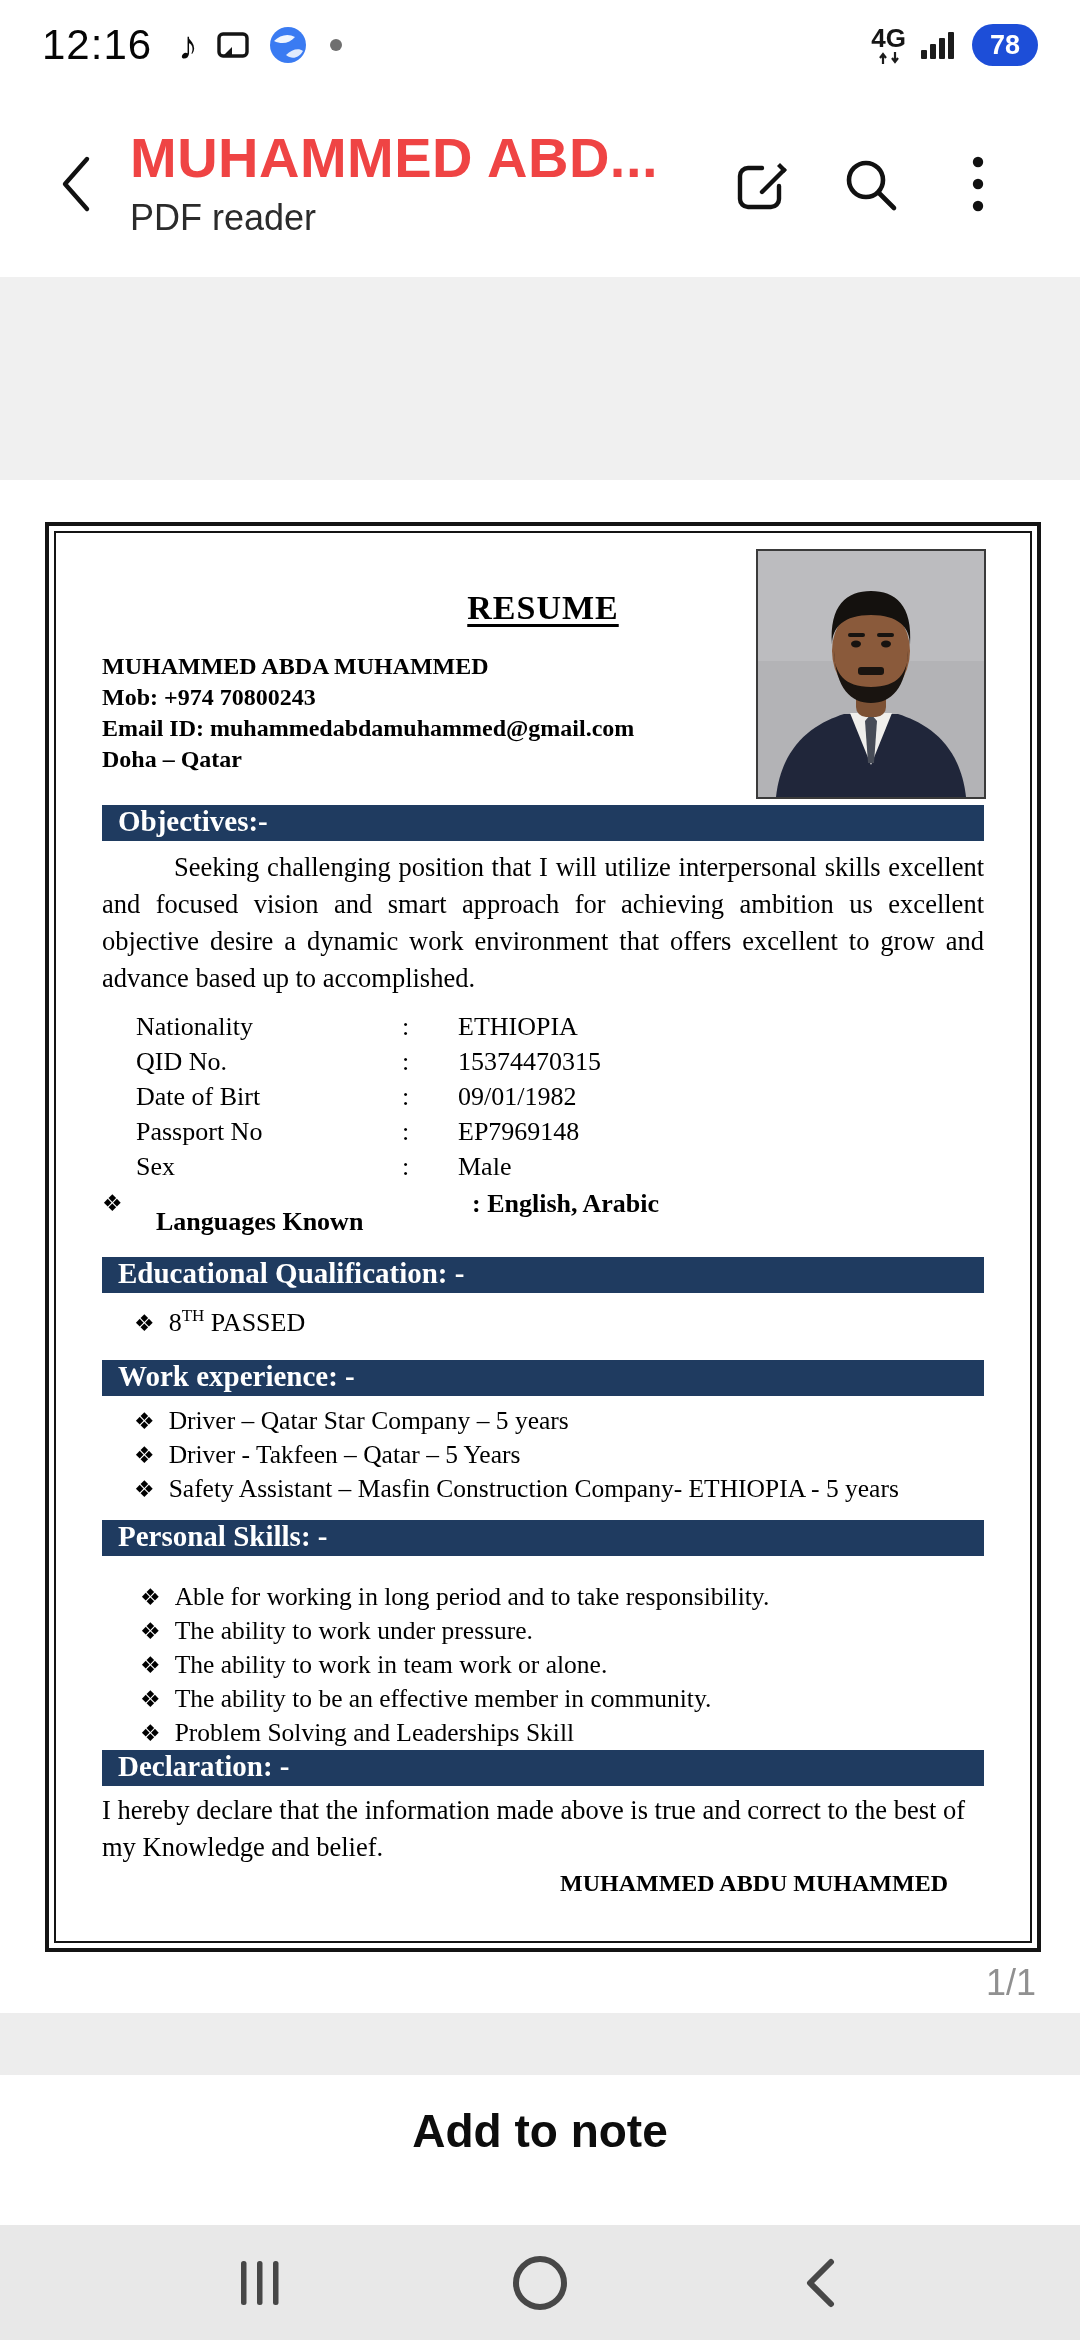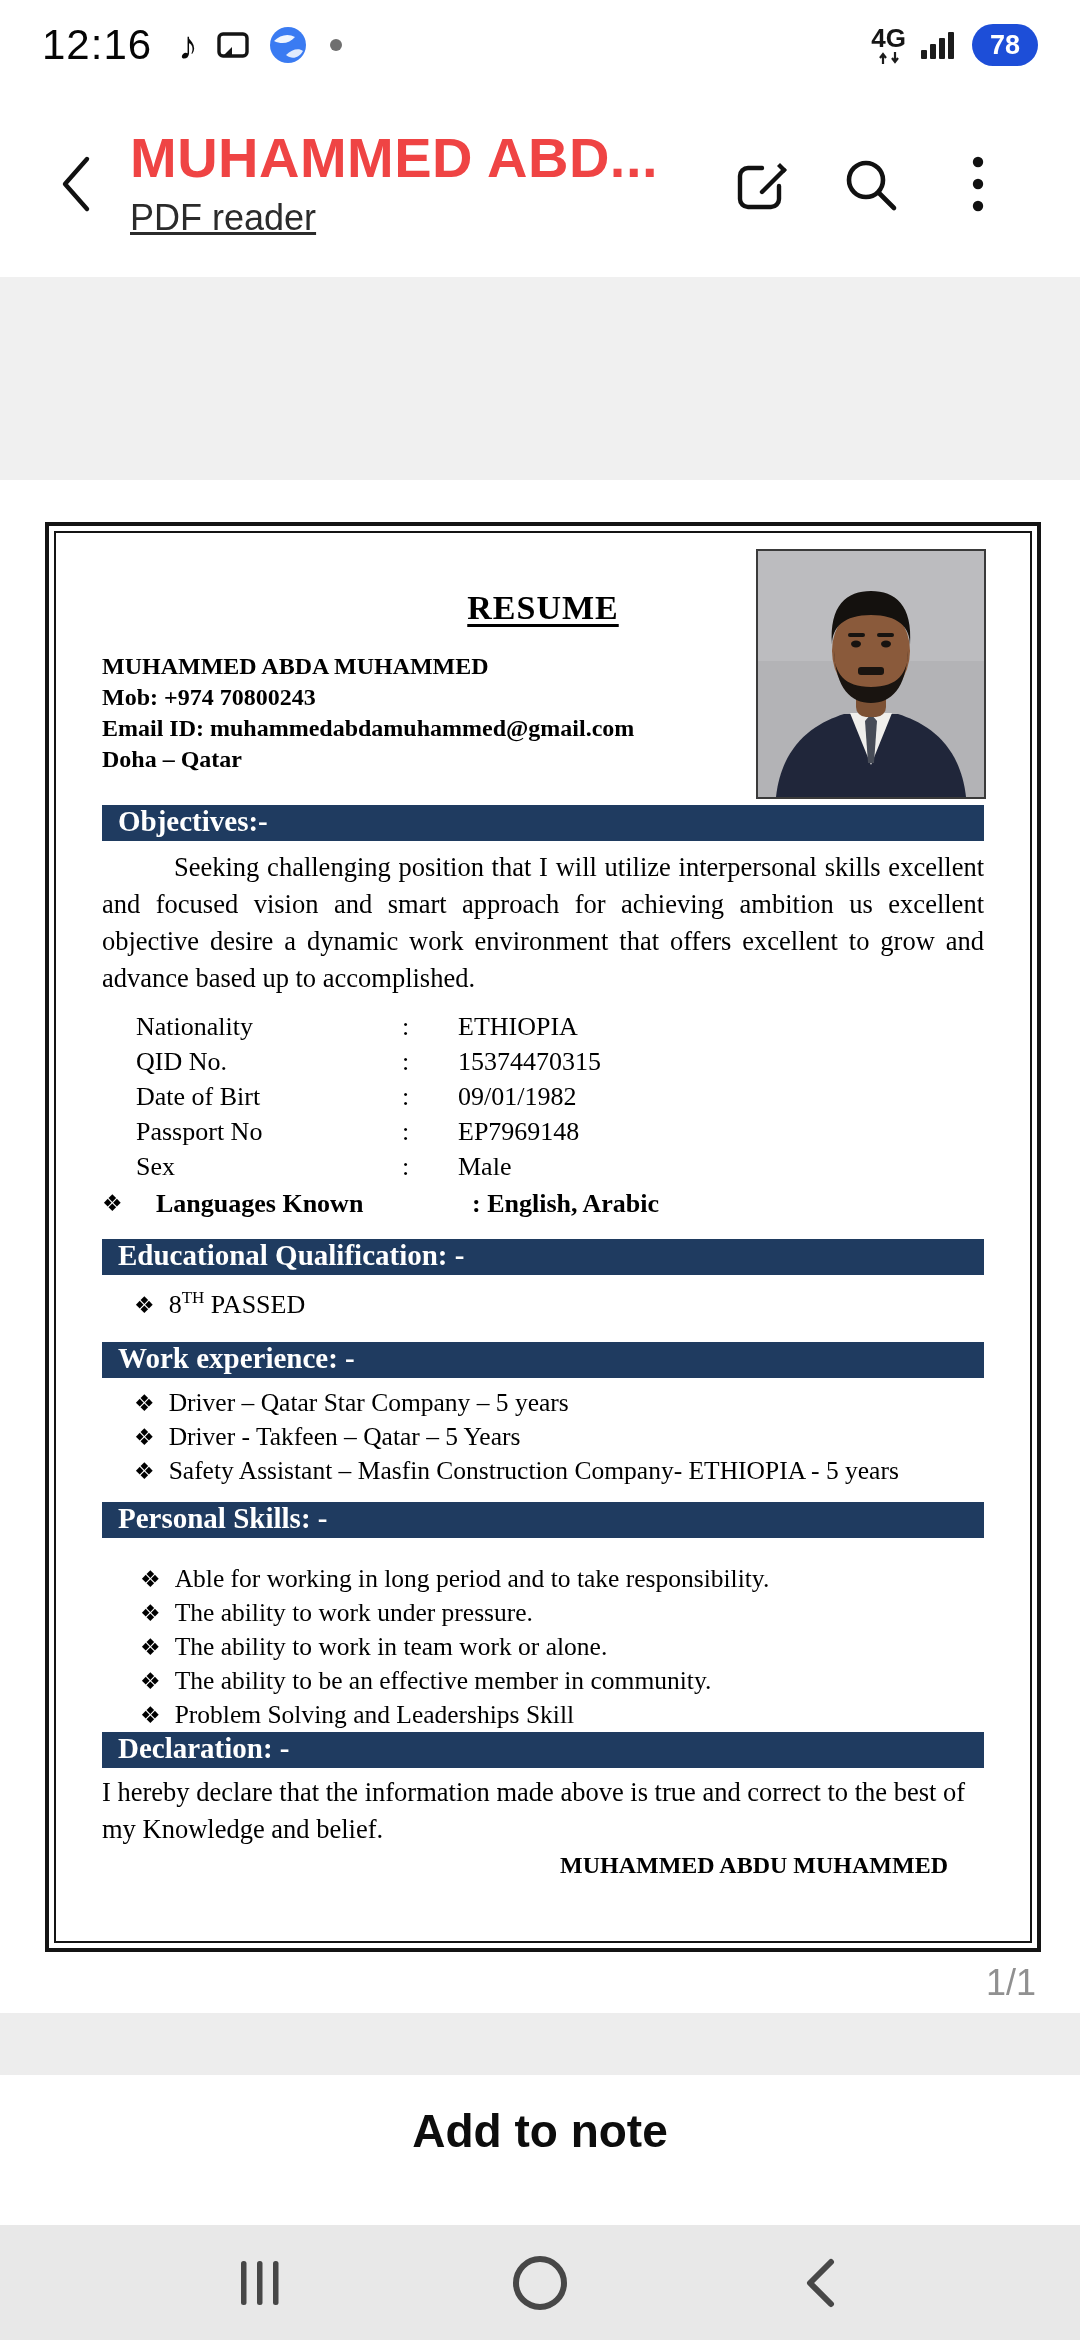--- a/index.html
+++ b/index.html
@@ -21,21 +21,21 @@
   .sb-net { display:flex; flex-direction:column; align-items:center; line-height:1; }
   .sb-net-label { font-size:26px; font-weight:600; color:#161616; }
   .battery-pill { min-width:66px; height:42px; border-radius:22px; background:#1d4ed8; color:#fff;
     display:flex; align-items:center; justify-content:center; font-size:27px; font-weight:600; padding:0 12px; }
 
   
   .app-header { height:187px; display:flex; align-items:center; padding:0 48px 0 28px; background:#fff; flex:0 0 auto; }
   .hdr-back { width:96px; height:120px; display:flex; align-items:center; justify-content:center; background:none; border:none; cursor:pointer; }
   .hdr-titles { display:flex; flex-direction:column; justify-content:center; margin-left:6px; }
   .hdr-title { font-size:56px; font-weight:700; color:#ef4444; letter-spacing:.5px; line-height:1.08; }
-  .hdr-sub { font-size:36px; font-weight:400; color:#2b2b2b; margin-top:8px;text-decoration:underline; }
+  .hdr-sub { font-size:36px; font-weight:400; color:#2b2b2b; margin-top:8px; }
   .hdr-spacer { flex:1; }
   .hdr-icon-btn { width:108px; height:120px; display:flex; align-items:center; justify-content:center; background:none; border:none; cursor:pointer; }
 
   
   .gray-gap { height:203px; background:#f0f0f0; flex:0 0 auto; }
 
   
   .viewer { height:1533px; background:#fff; overflow:hidden; flex:0 0 auto; }
   .page-frame { width:996px; height:1430px; margin:42px 0 0 45px; border:4px solid #141414; padding:5px; background:#fff; }
   .page-inner { width:100%; height:100%; border:2px solid #141414; position:relative; padding:0 46px; overflow:hidden;
@@ -56,21 +56,21 @@
 
   .objectives-body { margin-top:8px; font-size:26.5px; line-height:37px; text-align:justify; text-indent:72px; }
 
   .pd-rows { margin-top:12px; }
   .pd-row { display:flex; font-size:26px; line-height:35px; padding-left:34px; }
   .pd-label { width:266px; }
   .pd-colon { width:56px; }
   .pd-value { flex:1; }
   .pd-lang { display:flex; font-size:26px; line-height:35px; margin-top:2px; font-weight:700; }
   .pd-lang .b-mark { width:40px; text-align:left; }
-  .pd-lang-label { width:316px; }
+  .pd-lang-label { width:316px;margin-top:18px; }
 
   .b-mark { font-family:"DejaVu Sans", sans-serif; font-size:23px; margin-right:14px; }
   .b-item { display:flex; align-items:baseline; font-size:25.5px; line-height:33px; padding-left:32px; }
   .edu-item { margin-top:6px; font-size:26px; line-height:34px; }
   .edu-item sup { font-size:17px; }
   .work-list { margin-top:8px; }
   .skills-list { margin-top:24px; }
   .skills-list .b-item { line-height:34px; padding-left:38px; }
 
   .decl-body { margin-top:6px; font-size:26.5px; line-height:37px; }

